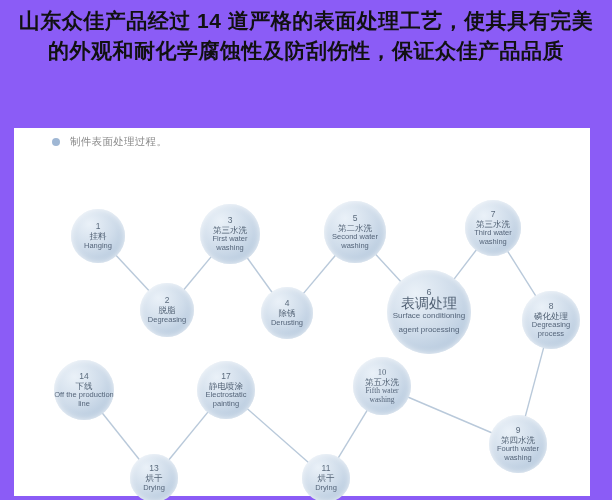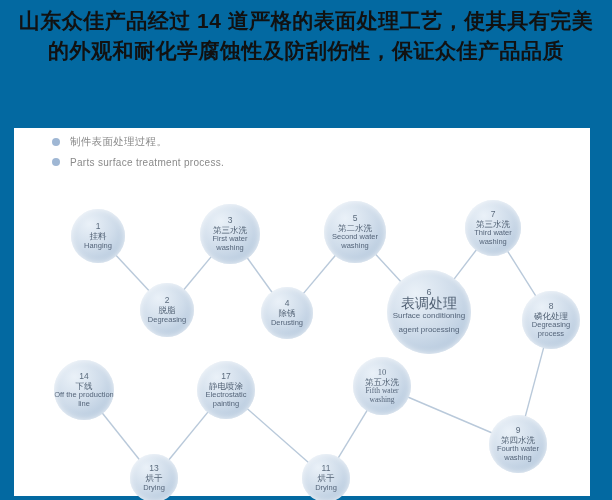--- a/index.html
+++ b/index.html
@@ -10,21 +10,21 @@
     width: 612px;
     height: 500px;
     background: #ffffff;
     font-family: "Liberation Sans", sans-serif;
     overflow: hidden;
   }
   #page {
     position: relative;
     width: 612px;
     height: 500px;
-    background: #0369a1;
+    background: #8b5cf6;
   }
   
   .headline {
     position: absolute;
     left: 0;
     top: 6px;
     width: 612px;
     text-align: center;
     font-weight: bold;
     font-size: 21px;
@@ -115,24 +115,20 @@
 <div id="page">
 
   <div class="headline">山东众佳产品经过 14 道严格的表面处理工艺，使其具有完美的外观和耐化学腐蚀性及防刮伤性，保证众佳产品品质</div>
 
   <div class="diagram">
 
     <div class="legend">
       <div class="legend-row">
         <span class="legend-dot"></span>
         <span class="legend-text cn">制件表面处理过程。</span>
-      </div>
-      <div class="legend-row">
-        <span class="legend-dot"></span>
-        <span class="legend-text">Parts surface treatment process.</span>
       </div>
     </div>
 
     <svg class="links" viewBox="0 0 576 368">
         <line x1="101.73111665412222" y1="127.01598017978326" x2="135.26888334587778" y2="162.98401982021676" stroke="#b9c9da" stroke-width="1.4"></line>
         <line x1="169.59292597483525" y1="161.98313691924636" x2="197.492505643453" y2="128.3265011285329" stroke="#b9c9da" stroke-width="1.4"></line>
         <line x1="232.9683552246692" y1="129.51754496050643" x2="258.37210756494034" y2="164.726254344391" stroke="#b9c9da" stroke-width="1.4"></line>
         <line x1="289.0742577211963" y1="165.85272242033972" x2="321.71089073456443" y2="126.97673309559234" stroke="#b9c9da" stroke-width="1.4"></line>
         <line x1="361.37125944852284" y1="126.02298318759223" x2="387.1592787536855" y2="153.90192297695728" stroke="#b9c9da" stroke-width="1.4"></line>
         <line x1="439.8477718257771" y1="151.38729947866756" x2="462.6368331879029" y2="121.47665644087746" stroke="#b9c9da" stroke-width="1.4"></line>

